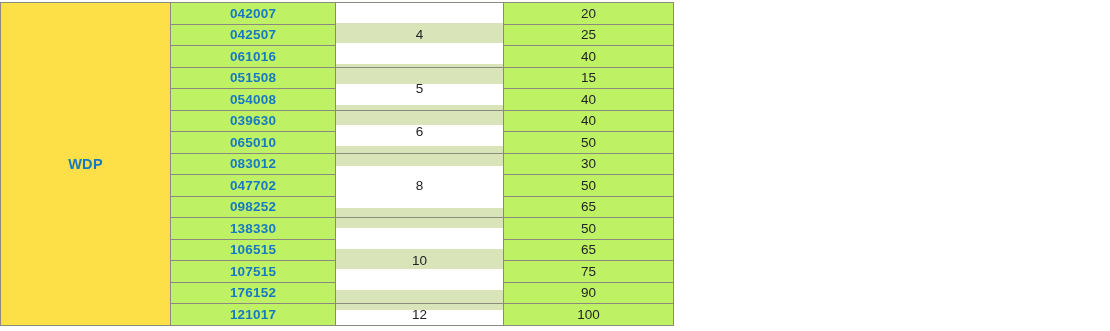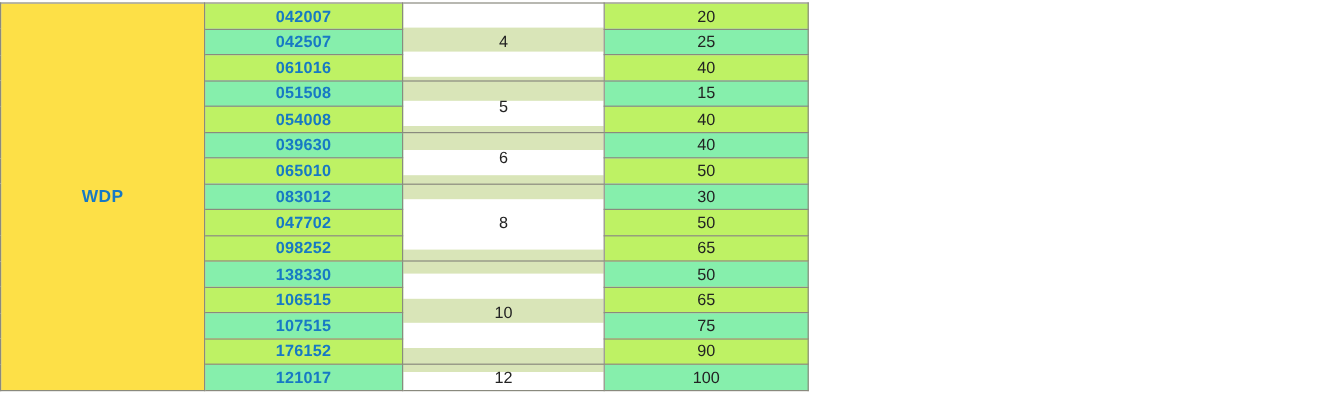--- a/index.html
+++ b/index.html
@@ -87,21 +87,21 @@
     font-size: 13.5px;
     border-left: 1px solid #6f6f66;
     border-right: 1px solid #6f6f66;
     border-top: 1px solid #9a9a90;
     border-bottom: 1px solid #9a9a90;
   }
 
   
   tr.row-shaded td.code-cell,
   tr.row-shaded td.value-cell {
-    background: #86efac;
+    background: #bef264;
   }
   tr.row-plain td.code-cell,
   tr.row-plain td.value-cell {
     background: #bef264;
   }
 
   
   .stripe-layer {
     position: absolute;
     left: 336px;

